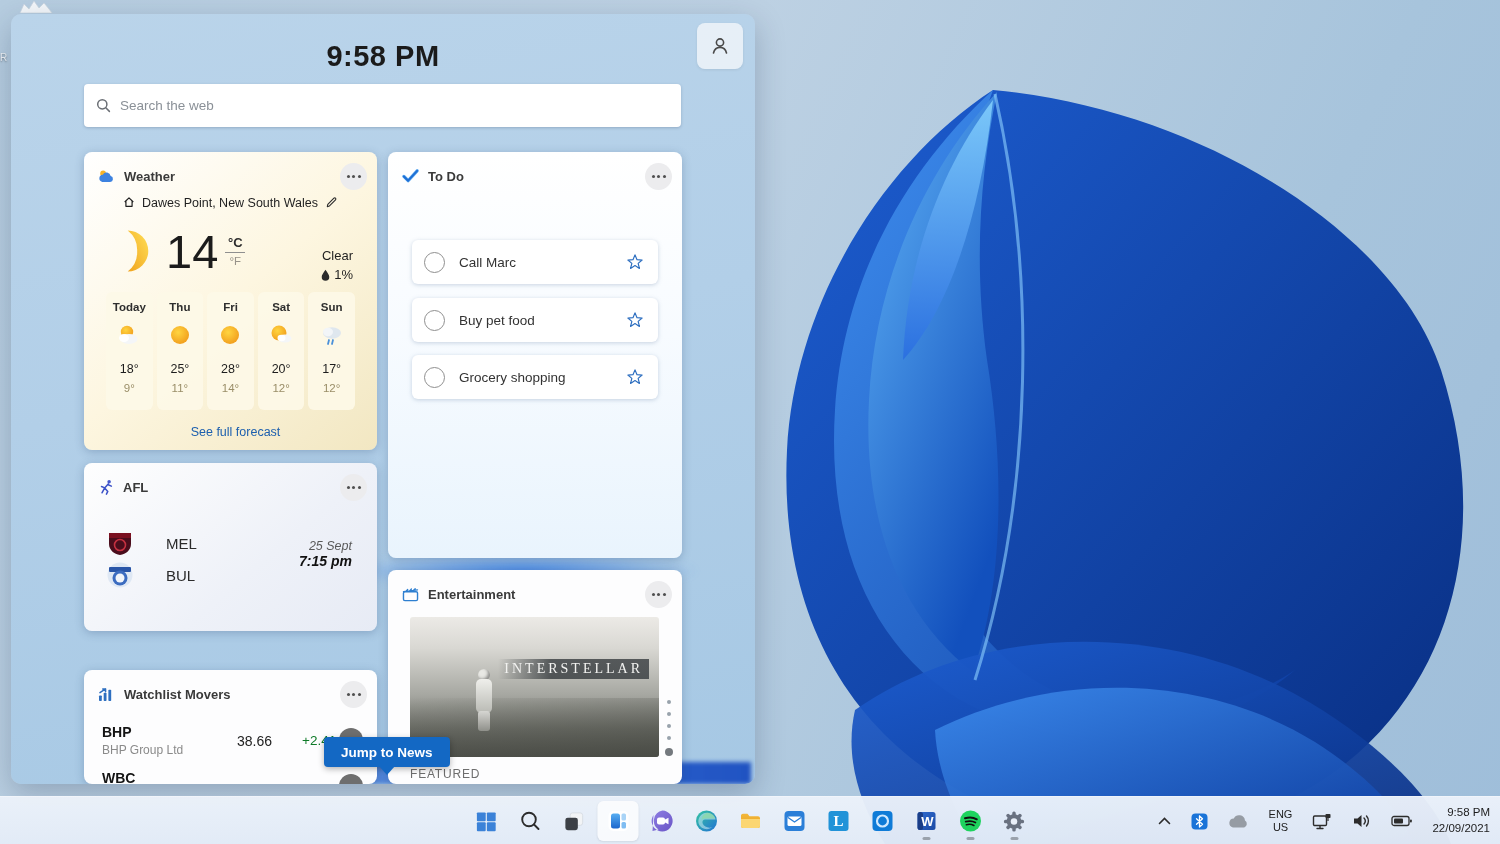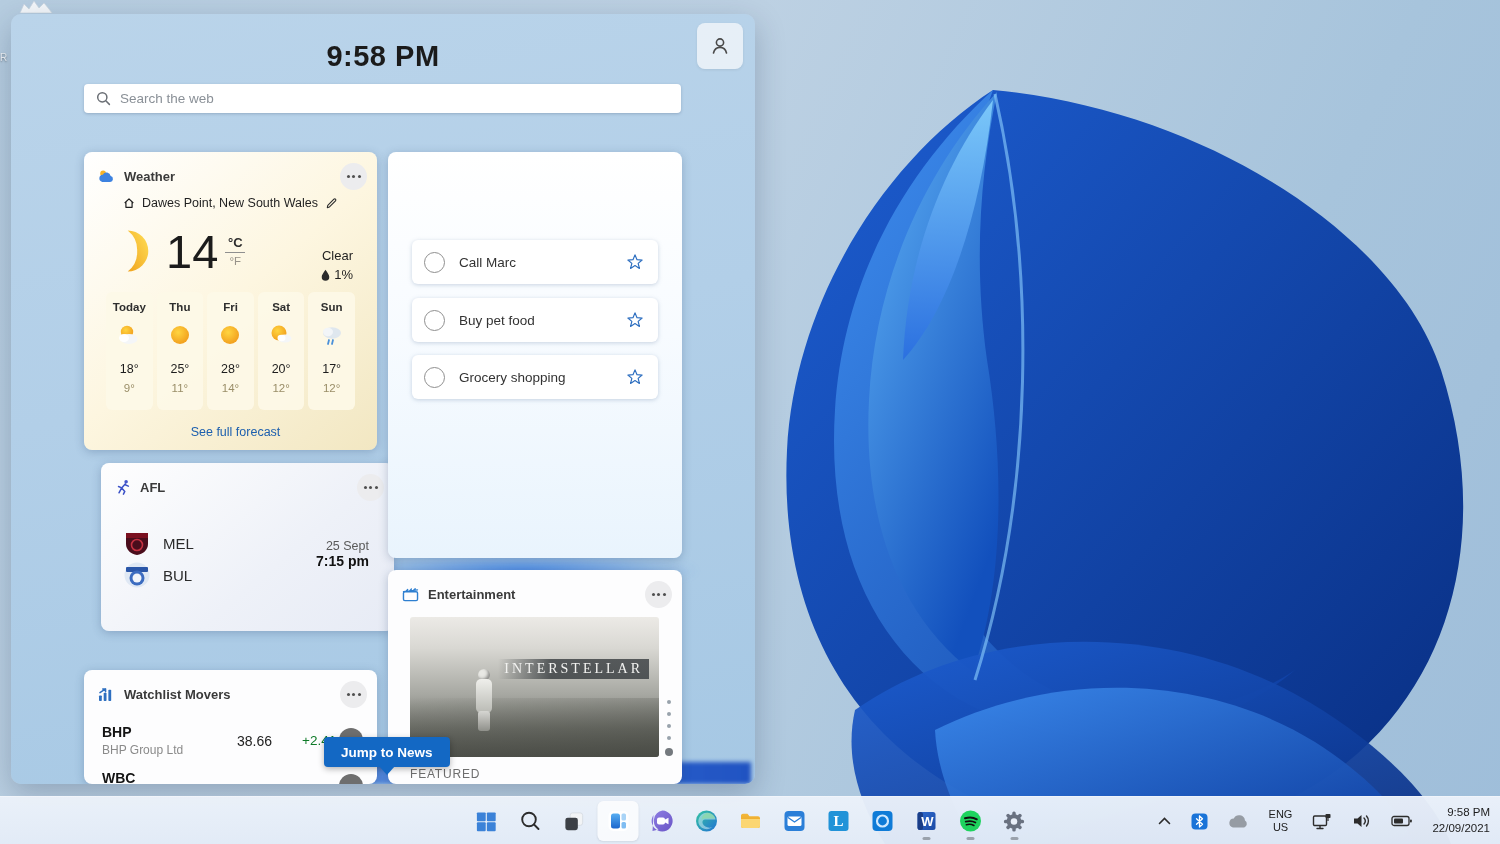--- a/index.html
+++ b/index.html
@@ -28,42 +28,42 @@
     background:linear-gradient(90deg, rgba(90,150,235,.25), rgba(28,90,210,.85) 60%, rgba(18,70,190,.9));
     filter:blur(2px); }
 
   .panel-time { position:absolute; top:26px; left:0; width:100%; text-align:center;
     font-size:29px; font-weight:600; color:#1b1b1b; letter-spacing:.5px; z-index:3; }
 
   .avatar-btn { position:absolute; top:9px; right:12px; width:46px; height:46px;
     border-radius:8px; background:rgba(243,246,250,.8); display:flex; align-items:center;
     justify-content:center; z-index:3; box-shadow:0 1px 3px rgba(0,0,0,.08); }
 
-  .search-bar { position:absolute; left:73px; top:70px; width:597px; height:29px;
+  .search-bar { position:absolute; left:73px; top:70px; width:597px; height:43px;
     background:#fff; border-radius:4px; display:flex; align-items:center; gap:9px;
     padding:0 12px; box-shadow:0 1px 3px rgba(40,60,90,.25); z-index:3; }
   .search-bar input { border:none; outline:none; flex:1; font-size:13.5px; color:#333;
     font-family:"Liberation Sans",sans-serif; background:transparent; }
   .search-bar input::placeholder { color:#8a9097; }
 
   
   .widget { position:absolute; border-radius:8px; background:#fdfdfe; overflow:hidden;
     box-shadow:0 2px 10px rgba(40,70,110,.28); z-index:2; }
   .w-head { position:absolute; top:10px; left:14px; right:10px; height:28px;
     display:flex; align-items:center; gap:9px; }
   .w-title { font-size:13px; font-weight:700; color:#3a3a3a; }
   .more-btn { margin-left:auto; width:27px; height:27px; border-radius:50%;
     background:#ececee; display:flex; align-items:center; justify-content:center; gap:2.5px; }
   .more-btn i { width:3px; height:3px; border-radius:50%; background:#4f4f4f; }
 
   
   .weather { left:73px; top:138px; width:293px; height:298px;
     background:linear-gradient(140deg,#ffffff 0%,#fdf6e0 50%,#f2e7c2 100%); }
   .loc-row { position:absolute; top:44px; left:0; width:100%; display:flex;
-    justify-content:center; align-items:center; gap:7px; font-size:12.5px; color:#1f1f1f; }
+    justify-content:center; align-items:flex-start; gap:7px; font-size:12.5px; color:#1f1f1f; }
   .cur { position:absolute; top:68px; left:24px; right:24px; height:62px;
     display:flex; align-items:center; }
   .temp-num { font-size:47px; color:#1b1b1b; margin-left:10px; line-height:1;text-align:center; }
   .unit-col { margin-left:7px; display:flex; flex-direction:column; align-items:center; }
   .unit-c { font-size:13px; font-weight:700; color:#2d2d2d; padding-bottom:2px;
     border-bottom:1px solid #8f8f8f; width:20px; text-align:center; }
   .unit-f { font-size:11.5px; color:#98938a; margin-top:2px; }
   .cond { margin-left:auto; text-align:right;margin-top:28px; }
   .cond-main { font-size:13px; color:#1f1f1f; }
   .cond-precip { font-size:13px; color:#1f1f1f; margin-top:4px; display:flex;
@@ -73,25 +73,25 @@
     text-align:center; padding-top:9px; }
   .fc-day { font-size:11.5px; font-weight:700; color:#2e2e2e; }
   .fc-ico { margin:9px auto 0; width:26px; height:26px; }
   .fc-hi { font-size:12.5px; color:#1d1d1d; margin-top:10px; }
   .fc-lo { font-size:11.5px; color:#9a8e68; margin-top:6px; }
   .w-link { position:absolute; left:0; width:100%; text-align:center; font-size:12.5px;
     color:#1c5fae; }
   .weather .w-link { top:273px;padding-left:10px; }
 
   
-  .afl { left:90px; top:449px; width:293px; height:168px;
+  .afl { left:73px; top:449px; width:293px; height:168px;
     background:linear-gradient(140deg,#fefefe 0%,#eef1f8 60%,#e7ebf5 100%); }
-  .team-row { position:absolute; left:22px; display:flex; align-items:center; gap:12px; }
+  .team-row { position:absolute; left:22px; display:flex; align-items:center; gap:32px; }
   .team-code { font-size:15px; color:#2b2b2b; }
-  .match-info { position:absolute; right:25px; top:76px; text-align:right; }
+  .match-info { position:absolute; right:25px; top:76px; text-align:right;font-style:italic; }
   .match-date { font-size:12.5px; color:#5a5a5a; }
   .match-time { font-size:14px; font-weight:700; color:#111; margin-top:0; }
   .afl .w-link { top:170px; }
 
   
   .watchlist { left:73px; top:656px; width:293px; height:114px; background:#fdfdfe; }
   .stock-sym { font-size:14px; font-weight:700; color:#141414; }
   .stock-name { font-size:12px; color:#8a8a8a; margin-top:3px; }
   .stock-price { position:absolute; font-size:14px; color:#222; }
   .stock-chg { position:absolute; font-size:13.5px; color:#0e7a28; }
@@ -418,20 +418,32 @@
       <div class="stock-chg" style="left:218px; top:63px;">+2.41</div>
       <div class="spark-dot" style="right:14px; top:58px;"></div>
 
       <div style="position:absolute; left:18px; top:100px;">
         <div class="stock-sym">WBC</div>
       </div>
       <div class="spark-dot" style="right:14px; top:104px;"></div>
     </div>
 
     <div class="widget todo">
+      <div class="w-head">
+        <svg width="17" height="14" viewBox="0 0 18 14">
+          <path d="M2 7.5 L6.5 12 L16 1.5" fill="none" stroke="#5aa7f0" stroke-width="3.4" stroke-linecap="round" stroke-linejoin="round"></path>
+          <path d="M2 7.5 L6.5 12 L16 1.5" fill="none" stroke="#1f6fd4" stroke-width="2" stroke-linecap="round" stroke-linejoin="round"></path>
+        </svg>
+        <span class="w-title">To Do</span>
+        <div class="more-btn">
+            <i></i>
+            <i></i>
+            <i></i>
+          </div>
+      </div>
 
 
       <div class="task-card" style="top:146px;">
         <span class="task-circle"></span>
         <span class="task-label">Buy pet food</span>
         <span class="task-star">
           <svg width="18" height="18" viewBox="0 0 24 24">
             <path d="M12 2.5 L14.7 8.9 L21.5 9.4 L16.2 13.8 L17.9 20.6 L12 16.8 L6.1 20.6 L7.8 13.8 L2.5 9.4 L9.3 8.9 Z" fill="none" stroke="#2e6fc0" stroke-width="1.6" stroke-linejoin="round"></path>
           </svg>
         </span>

